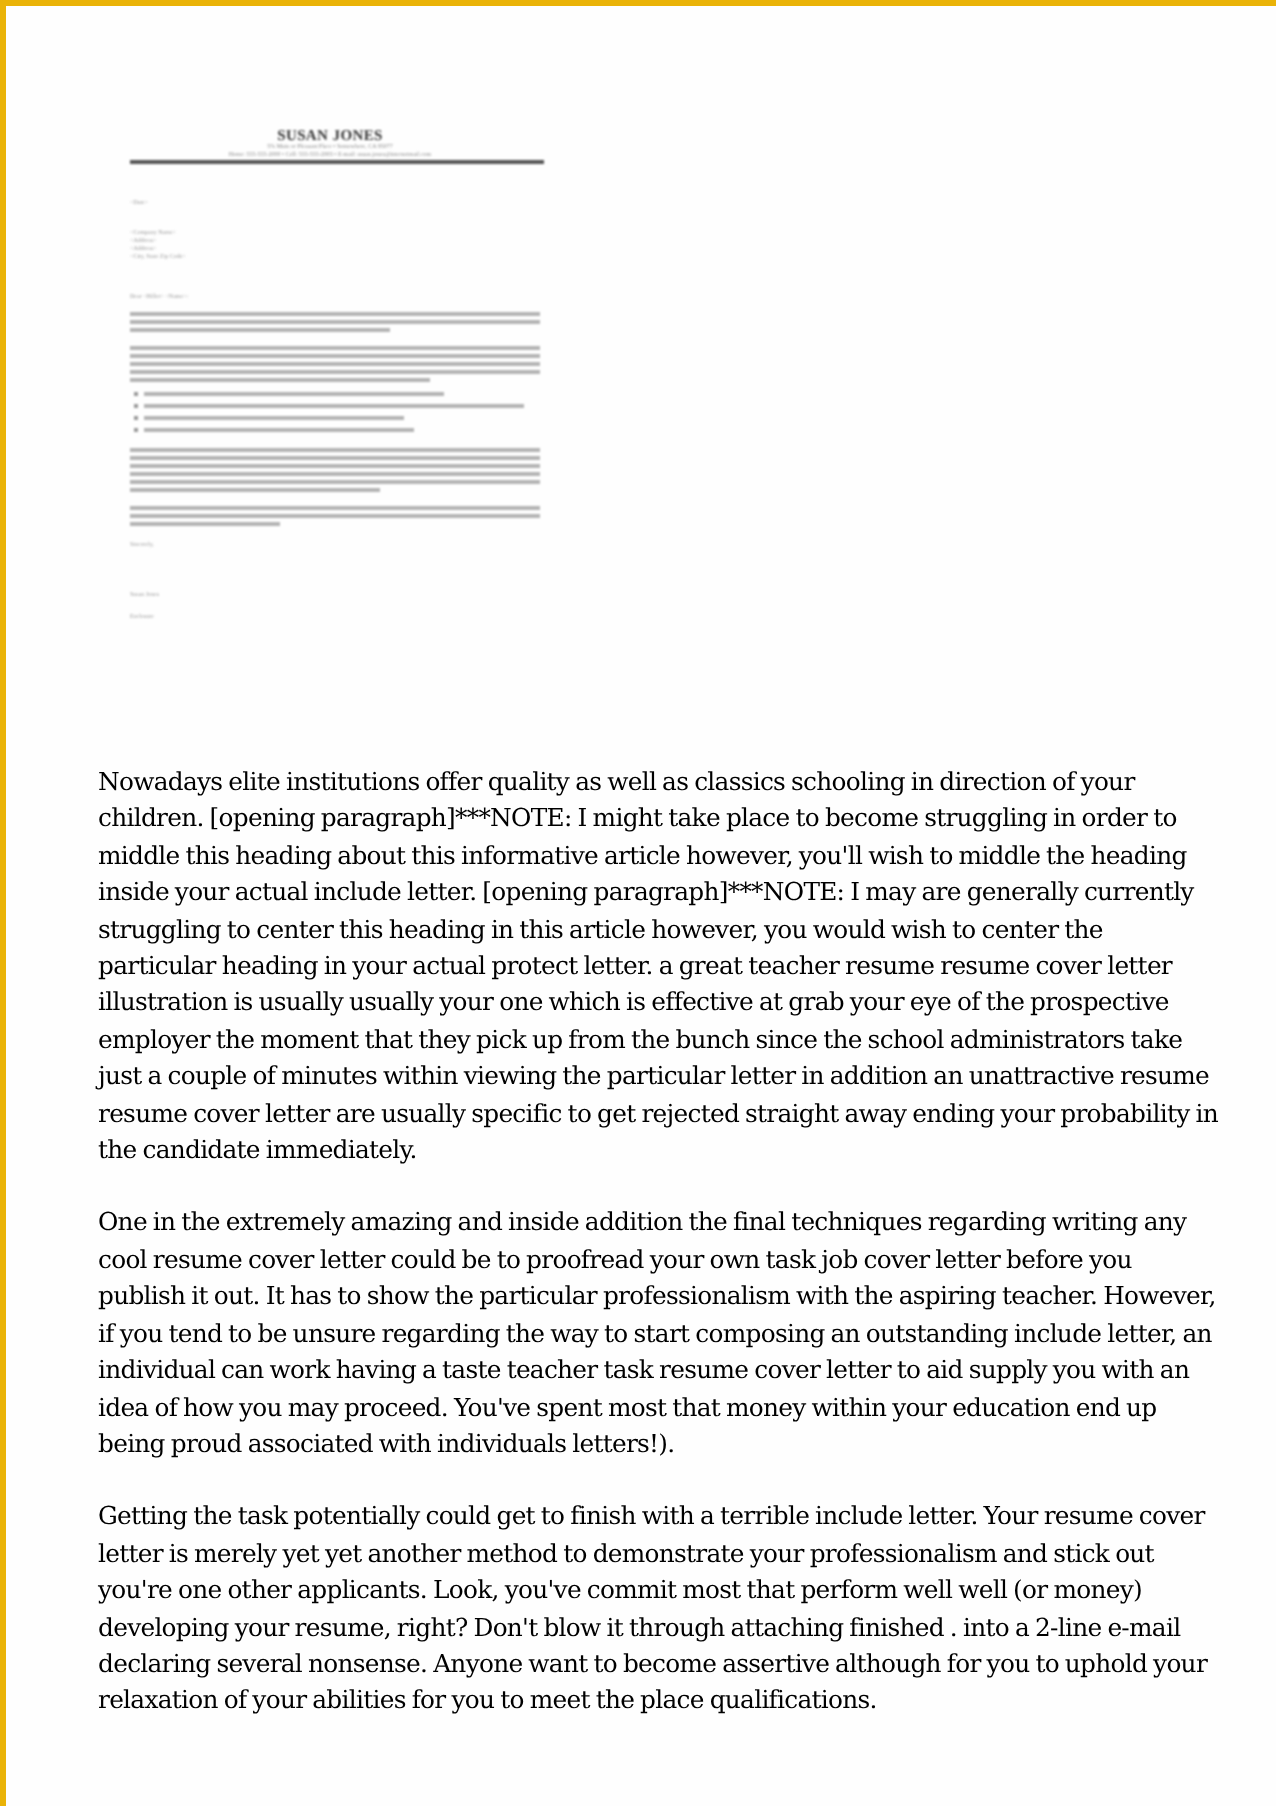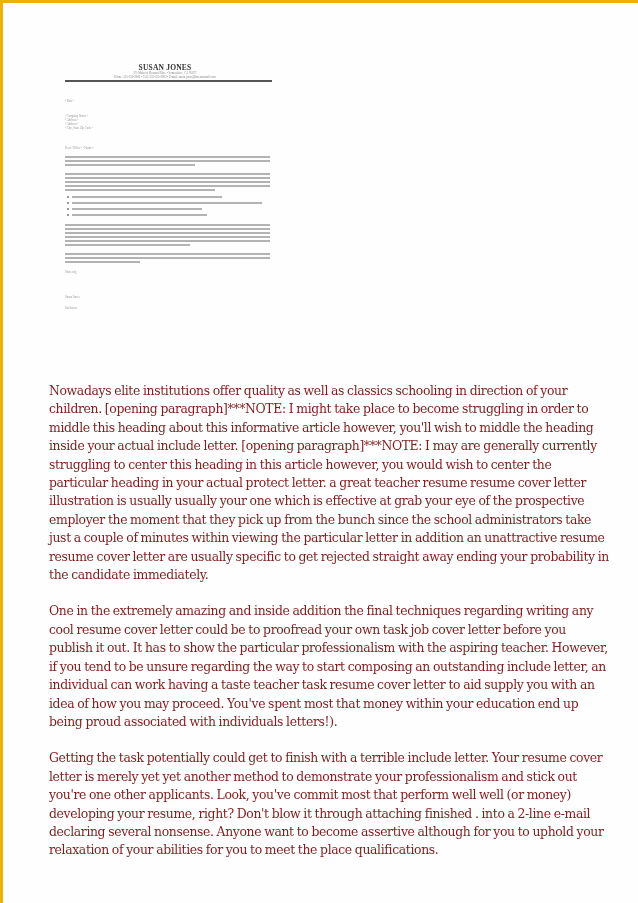--- a/index.html
+++ b/index.html
@@ -49,21 +49,21 @@
     .letter .sm {
       position: absolute; left: 10px; font-size: 3px; color: #999;
     }
     
     .article {
       position: absolute; left: 46px; top: 379px;
       width: 560px;
       font-family: "DejaVu Serif", serif;
       font-size: 12.4px;
       line-height: 18.4px;
-      color: #7f1d1d;
+      color: #000000;
       letter-spacing: -0.35px;
       word-spacing: -0.6px;
     }
     .article p { margin: 0 0 18px 0; }
   </style>
 </head>
 <body>
 
 <div class="page">
 

